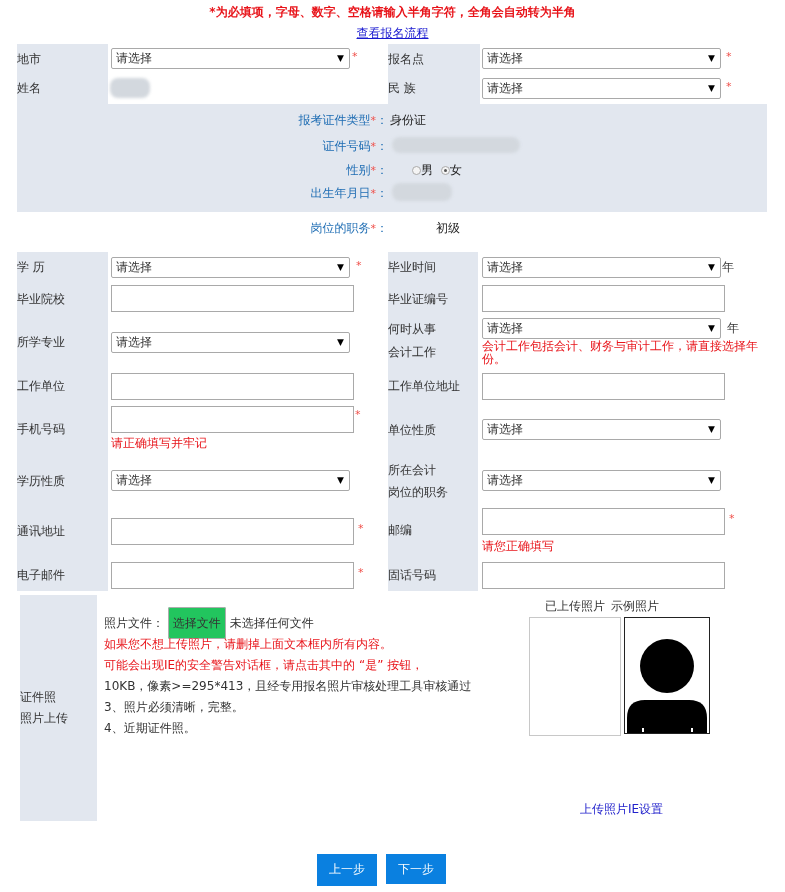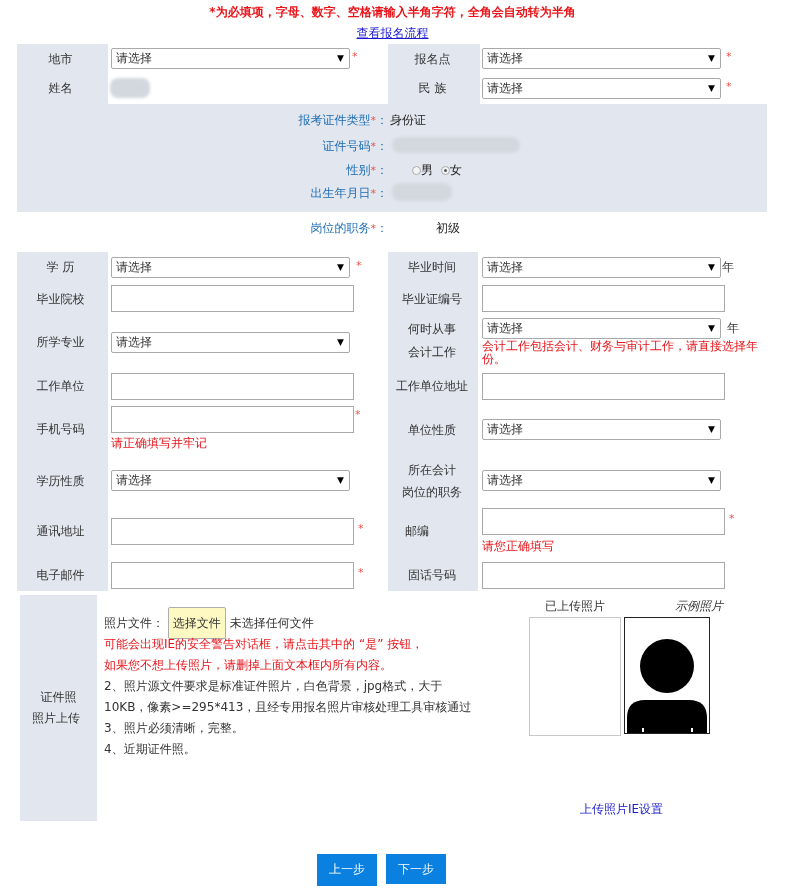--- a/index.html
+++ b/index.html
@@ -2,30 +2,30 @@
 <html><head>
 <meta charset="utf-8">
 <style>
   html,body{margin:0;padding:0;background:#fff;}
   body{width:785px;height:892px;position:relative;overflow:hidden;font-family:"DejaVu Sans","Liberation Sans",sans-serif;font-size:12px;color:#333;}
   .abs{position:absolute;}
   .notice{left:0;width:785px;top:4px;text-align:center;color:#e8141a;font-weight:bold;font-size:12px;}
   .flow-link{left:0;width:785px;top:25px;text-align:center;}
   .flow-link a{color:#1a1ad0;text-decoration:underline;font-size:12px;cursor:pointer;}
   .grey{background:#e2e7ef;}
-  .lbl{text-align:center;font-size:12px;color:#333;line-height:16px;}
+  .lbl{text-align:left;font-size:12px;color:#333;line-height:16px;}
   .sel{position:absolute;height:21px;border:1px solid #a9a9a9;border-radius:2px;background:#fff;box-sizing:border-box;font-size:12px;line-height:19px;padding-left:4px;color:#333;}
   .sel .arrow{position:absolute;right:5px;top:0;font-size:9px;color:#000;}
   .inp{position:absolute;height:27px;border:1px solid #a9a9a9;background:#fff;box-sizing:border-box;}
   .star{color:#f0504a;font-size:11px;}
   .red{color:#e8141a;font-size:12px;}
   .blue-lbl{color:#1d6cb3;text-align:right;}
   .blur{background:#d3d8de;border-radius:8px;filter:blur(1.5px);}
   .btn-primary{background:#0a80e0;color:#fff;text-align:center;line-height:30px;font-size:12px;cursor:pointer;}
-  .filebtn{border:1px solid #adadad;background:#fef9c3;border-radius:2px;padding:8px 4px;font-size:12px;line-height:18px;cursor:pointer;}
+  .filebtn{border:1px solid #adadad;background:#22c55e;border-radius:2px;padding:8px 4px;font-size:12px;line-height:18px;cursor:pointer;}
   .photo-txt{font-size:12px;line-height:21px;color:#333;}
   .photo-txt a{color:#1a1ad0;text-decoration:underline;cursor:pointer;}
   .radio{display:inline-block;width:7px;height:7px;border:1px solid #aaa;border-radius:50%;background:#f4f4f4;vertical-align:middle;position:relative;}
   .radio.on::after{content:"";position:absolute;left:2px;top:2px;width:3px;height:3px;border-radius:50%;background:#555;}
 </style>
 </head>
 <body>
 
 <div class="abs notice">*为必填项，字母、数字、空格请输入半角字符，全角会自动转为半角</div>
 <div class="abs flow-link">
@@ -159,50 +159,49 @@
   <span class="arrow">▼</span>
 </div>
 
 <div class="abs lbl" style="left:388px;top:462px;width:88px;">所在会计</div>
 <div class="abs lbl" style="left:388px;top:484px;width:88px;">岗位的职务</div>
 <div class="sel" style="left:482px;top:470px;width:239px;">
   <span>请选择</span>
   <span class="arrow">▼</span>
 </div>
 
-<div class="abs lbl" style="left:373px;top:523px;width:88px;">邮编</div>
+<div class="abs lbl" style="left:388px;top:523px;width:88px;font-family:Liberation Mono, monospace;">邮编</div>
 <input class="inp" style="left: 482px; top: 508px; width: 243px;" value="">
 <div class="abs star" style="left:729px;top:512px;">*</div>
 <div class="abs red" style="left:482px;top:538px;">请您正确填写</div>
 
 <div class="abs lbl" style="left:388px;top:567px;width:88px;">固话号码</div>
 <input class="inp" style="left: 482px; top: 562px; width: 243px;" value="">
 
 <div class="abs grey" style="left:20px;top:595px;width:77px;height:226px;"></div>
 <div class="abs lbl" style="left:20px;top:689px;width:77px;">证件照</div>
 <div class="abs lbl" style="left:20px;top:710px;width:72px;">照片上传</div>
 
 <div class="abs photo-txt" style="left:104px;top:613px;width:420px;">
   <div>
     <span>照片文件：</span>
     <span class="filebtn">选择文件</span>
     <span>未选择任何文件</span>
   </div>
+  <div class="red">如果您不想上传照片，请删掉上面文本框内所有内容。</div>
   <div class="red">可能会出现IE的安全警告对话框，请点击其中的 “是” 按钮，</div>
-  <div class="red">如果您不想上传照片，请删掉上面文本框内所有内容。</div>
-  <div>2、照片源文件要求是标准证件照片，白色背景，jpg格式，大于</div>
   <div>10KB，像素&gt;=295*413，且经专用报名照片审核处理工具审核通过</div>
   <div>3、照片必须清晰，完整。</div>
   <div>4、近期证件照。</div>
 </div>
 
 <div class="abs" style="left:529px;top:598px;width:92px;text-align:center;">已上传照片</div>
 <div class="abs" style="left:529px;top:617px;width:92px;height:119px;border:1px solid #c8c8c8;box-sizing:border-box;background:#fff;"></div>
 
-<div class="abs" style="left:656px;top:598px;width:86px;text-align:center;font-style:italic;">示例照片</div>
+<div class="abs" style="left:592px;top:598px;width:86px;text-align:center;">示例照片</div>
 <div class="abs" style="left:624px;top:617px;width:86px;height:117px;border:1px solid #222;box-sizing:border-box;background:#fff;overflow:hidden;">
   <svg width="84" height="115" viewBox="0 0 84 115">
     <circle cx="42" cy="48" r="27" fill="#000"></circle>
     <path d="M2 115 L2 100 Q2 82 20 82 L64 82 Q82 82 82 100 L82 115 Z" fill="#000"></path>
     <rect x="17" y="110" width="2" height="4" fill="#fff"></rect>
     <rect x="66" y="110" width="2" height="4" fill="#fff"></rect>
   </svg>
 </div>
 
 <div class="abs photo-txt" style="left:580px;top:799px;">

